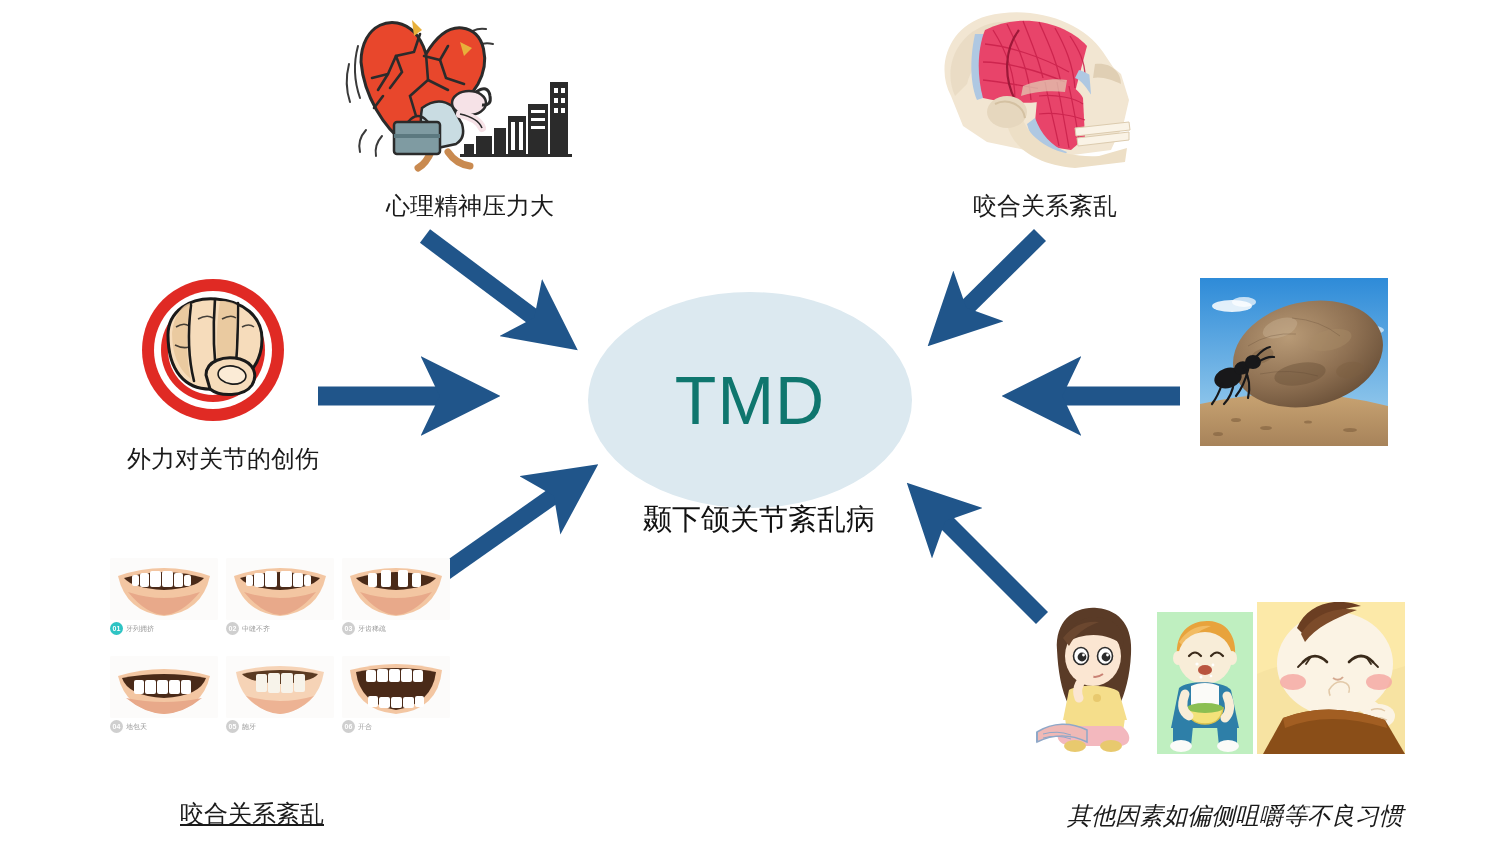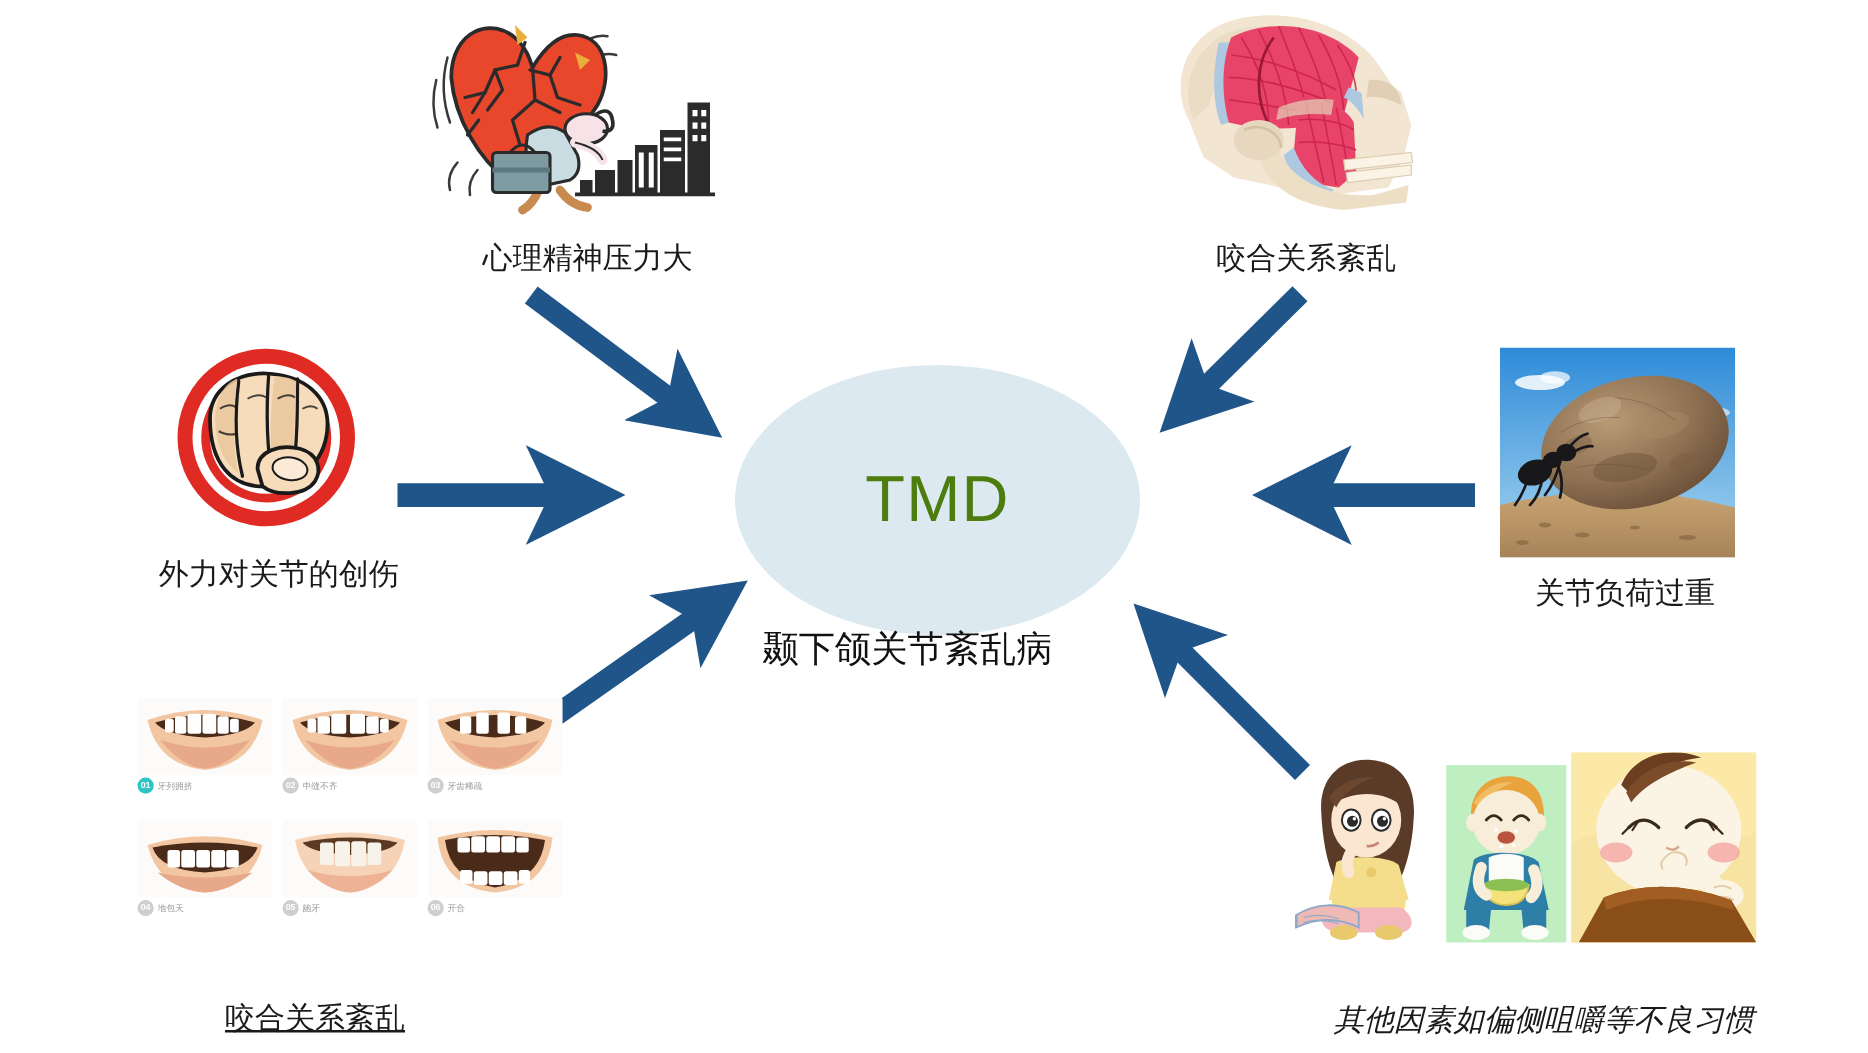--- a/index.html
+++ b/index.html
@@ -23,26 +23,26 @@
   .center-ellipse {
     left: 588px; top: 292px;
     width: 324px; height: 216px;
     background: #DCE9F0;
     border-radius: 50%;
   }
   .center-title {
     left: 588px; top: 292px;
     width: 324px; height: 216px;
     display: flex; align-items: center; justify-content: center;
-    font-size: 52px;
-    color: #4d7c0f;
+    font-size: 68px;
+    color: #0f766e;
     letter-spacing: 1px;
   }
   .center-caption {
-    left: 536px; top: 500px;
+    left: 569px; top: 500px;
     width: 380px;
     text-align: center;
     font-size: 29px;
     color: #111111;
     white-space: nowrap;
   }
 
   
   .caption {
     font-size: 24px;
@@ -372,21 +372,20 @@
         <g fill="#80603E" opacity="0.6">
           <ellipse cx="36" cy="142" rx="5" ry="2"></ellipse>
           <ellipse cx="66" cy="150" rx="6" ry="2"></ellipse>
           <ellipse cx="108" cy="144" rx="4" ry="1.6"></ellipse>
           <ellipse cx="150" cy="152" rx="7" ry="2"></ellipse>
           <ellipse cx="18" cy="156" rx="5" ry="2"></ellipse>
         </g>
       </g>
     </svg>
   </div>
-  <div class="abs caption cap-load">关节负荷过重</div>
 
   <div class="abs img-teeth">
     <div class="teeth-grid">
 
       <div class="teeth-cell">
         <div class="teeth-pic">
           <svg viewBox="0 0 108 62" width="100%" height="62" preserveAspectRatio="none">
             <rect width="108" height="62" fill="#FCFBFA"></rect>
             <path d="M8 18 Q54 2 100 18 Q92 54 54 58 Q16 54 8 18 Z" fill="#F3C6A2"></path>
             <path d="M14 20 Q54 8 94 20 Q86 30 54 32 Q22 30 14 20 Z" fill="#4A2A18"></path>

